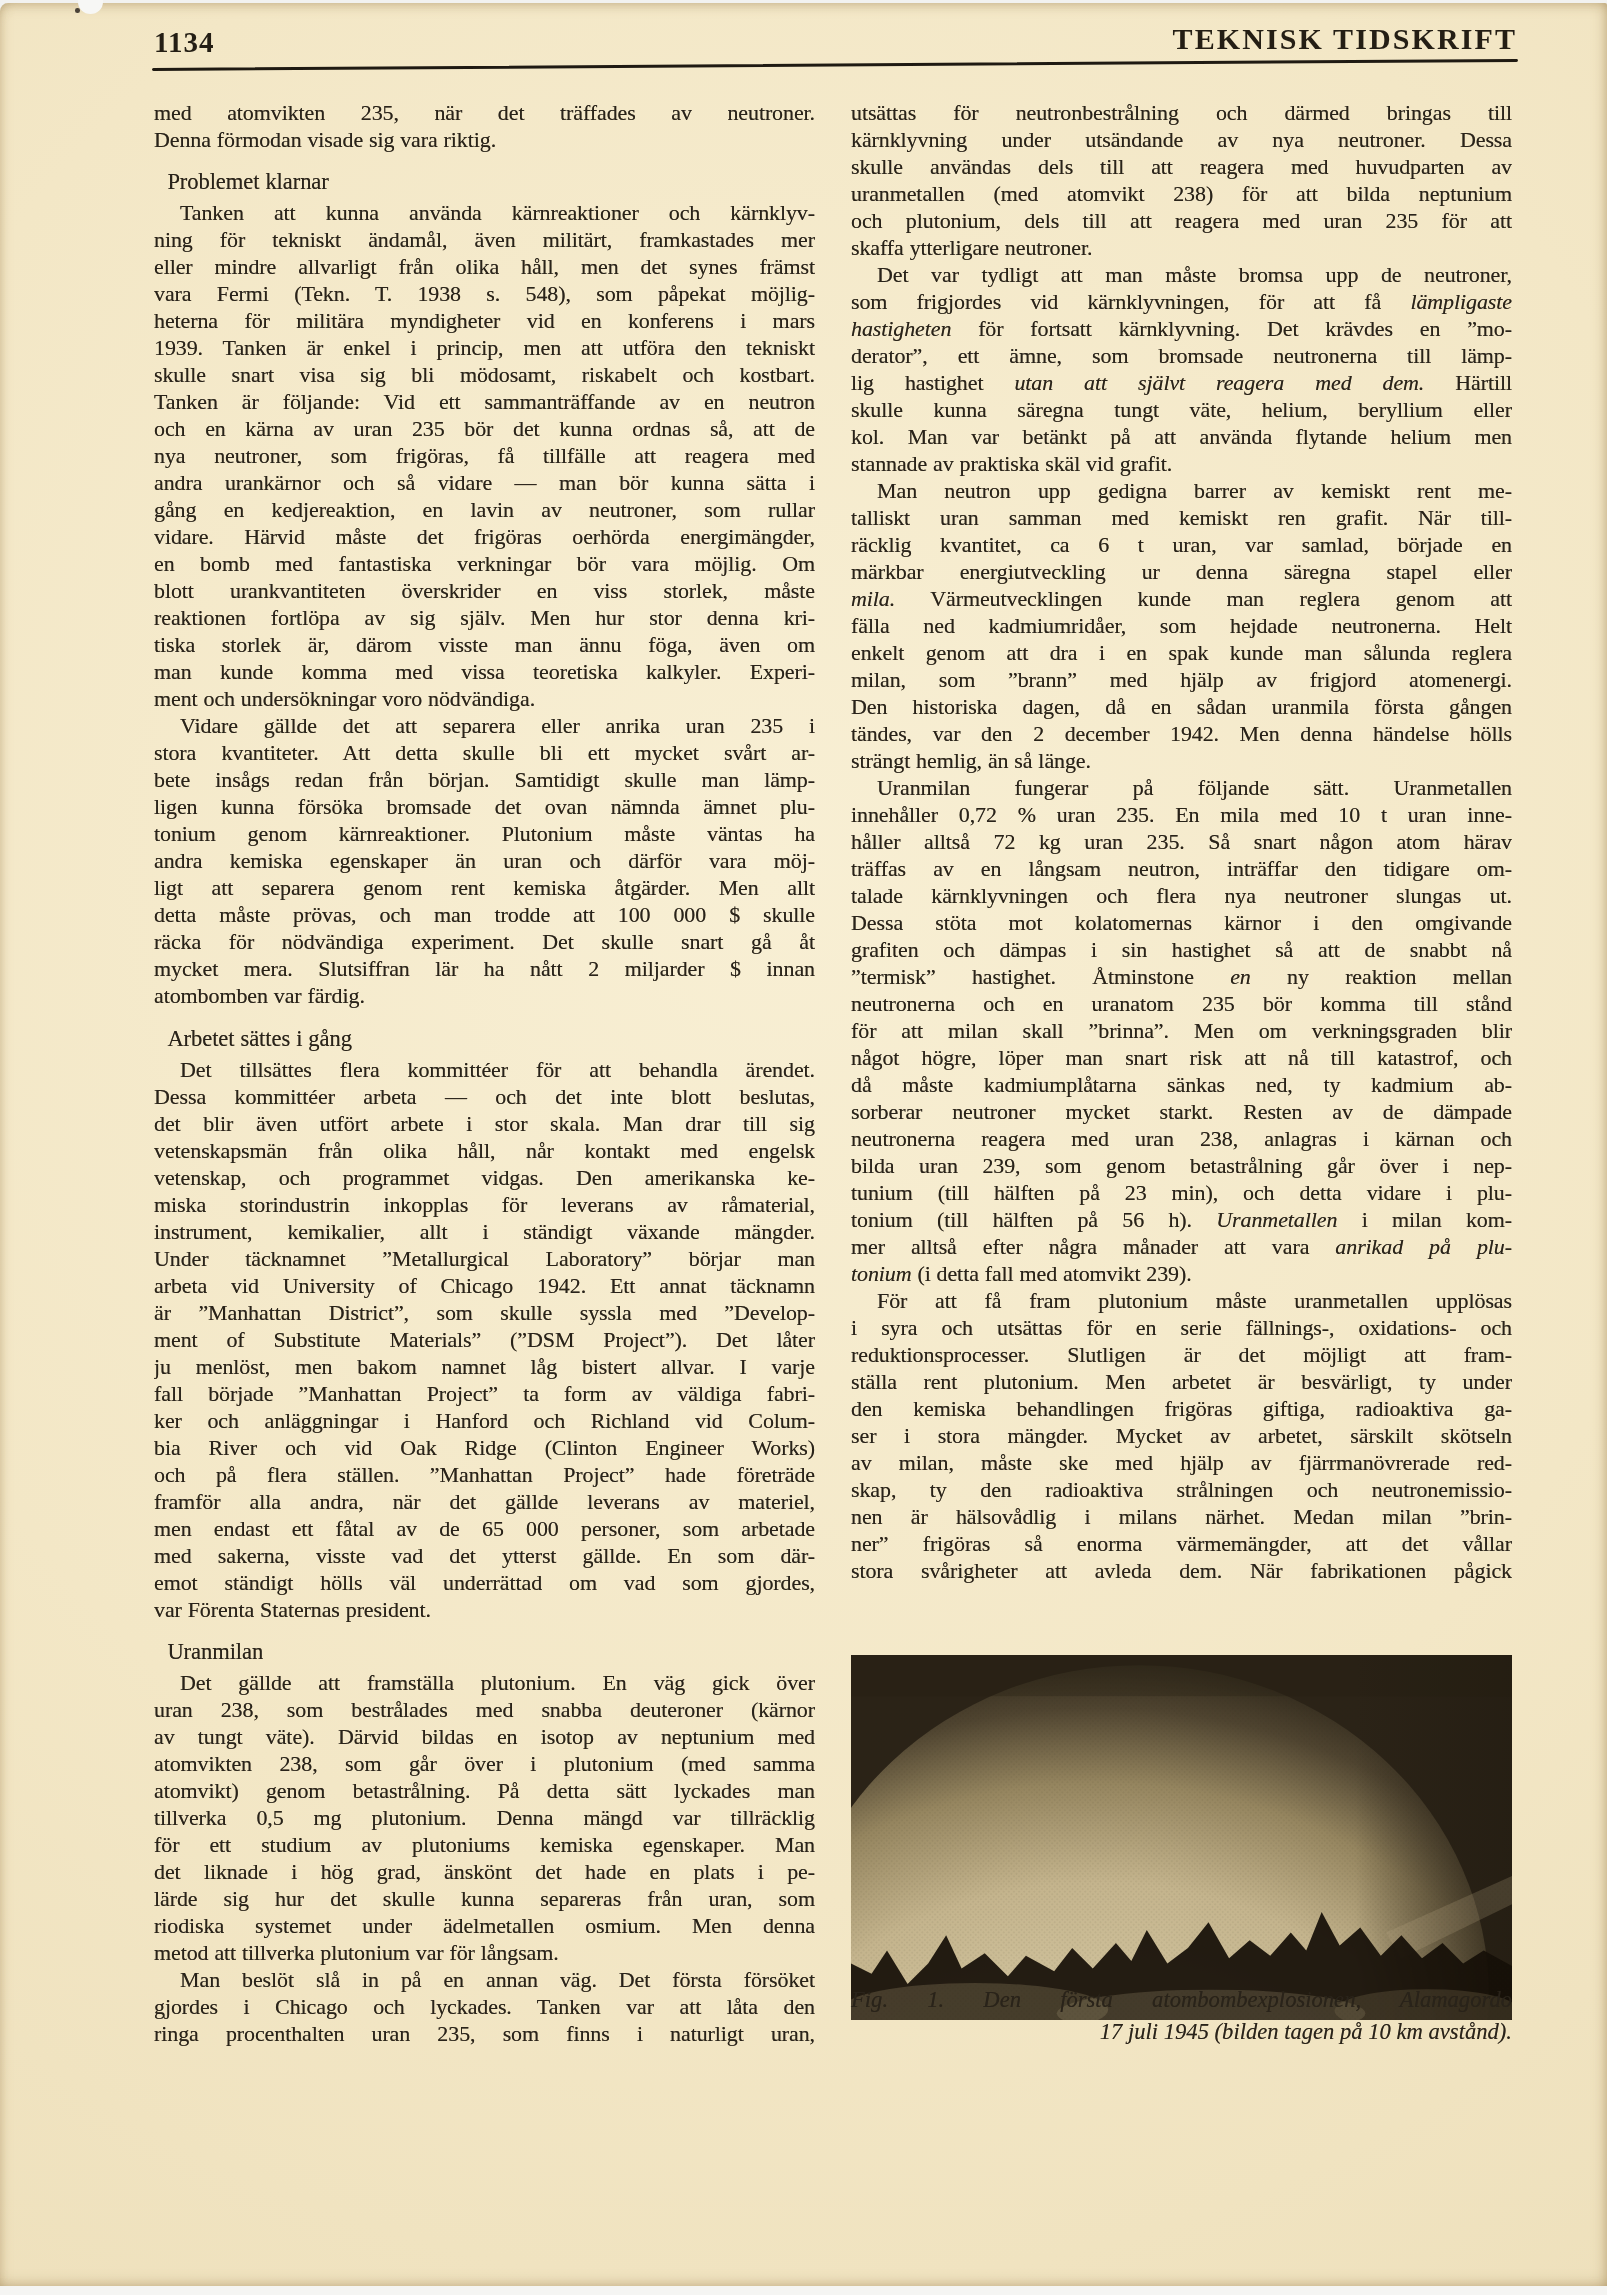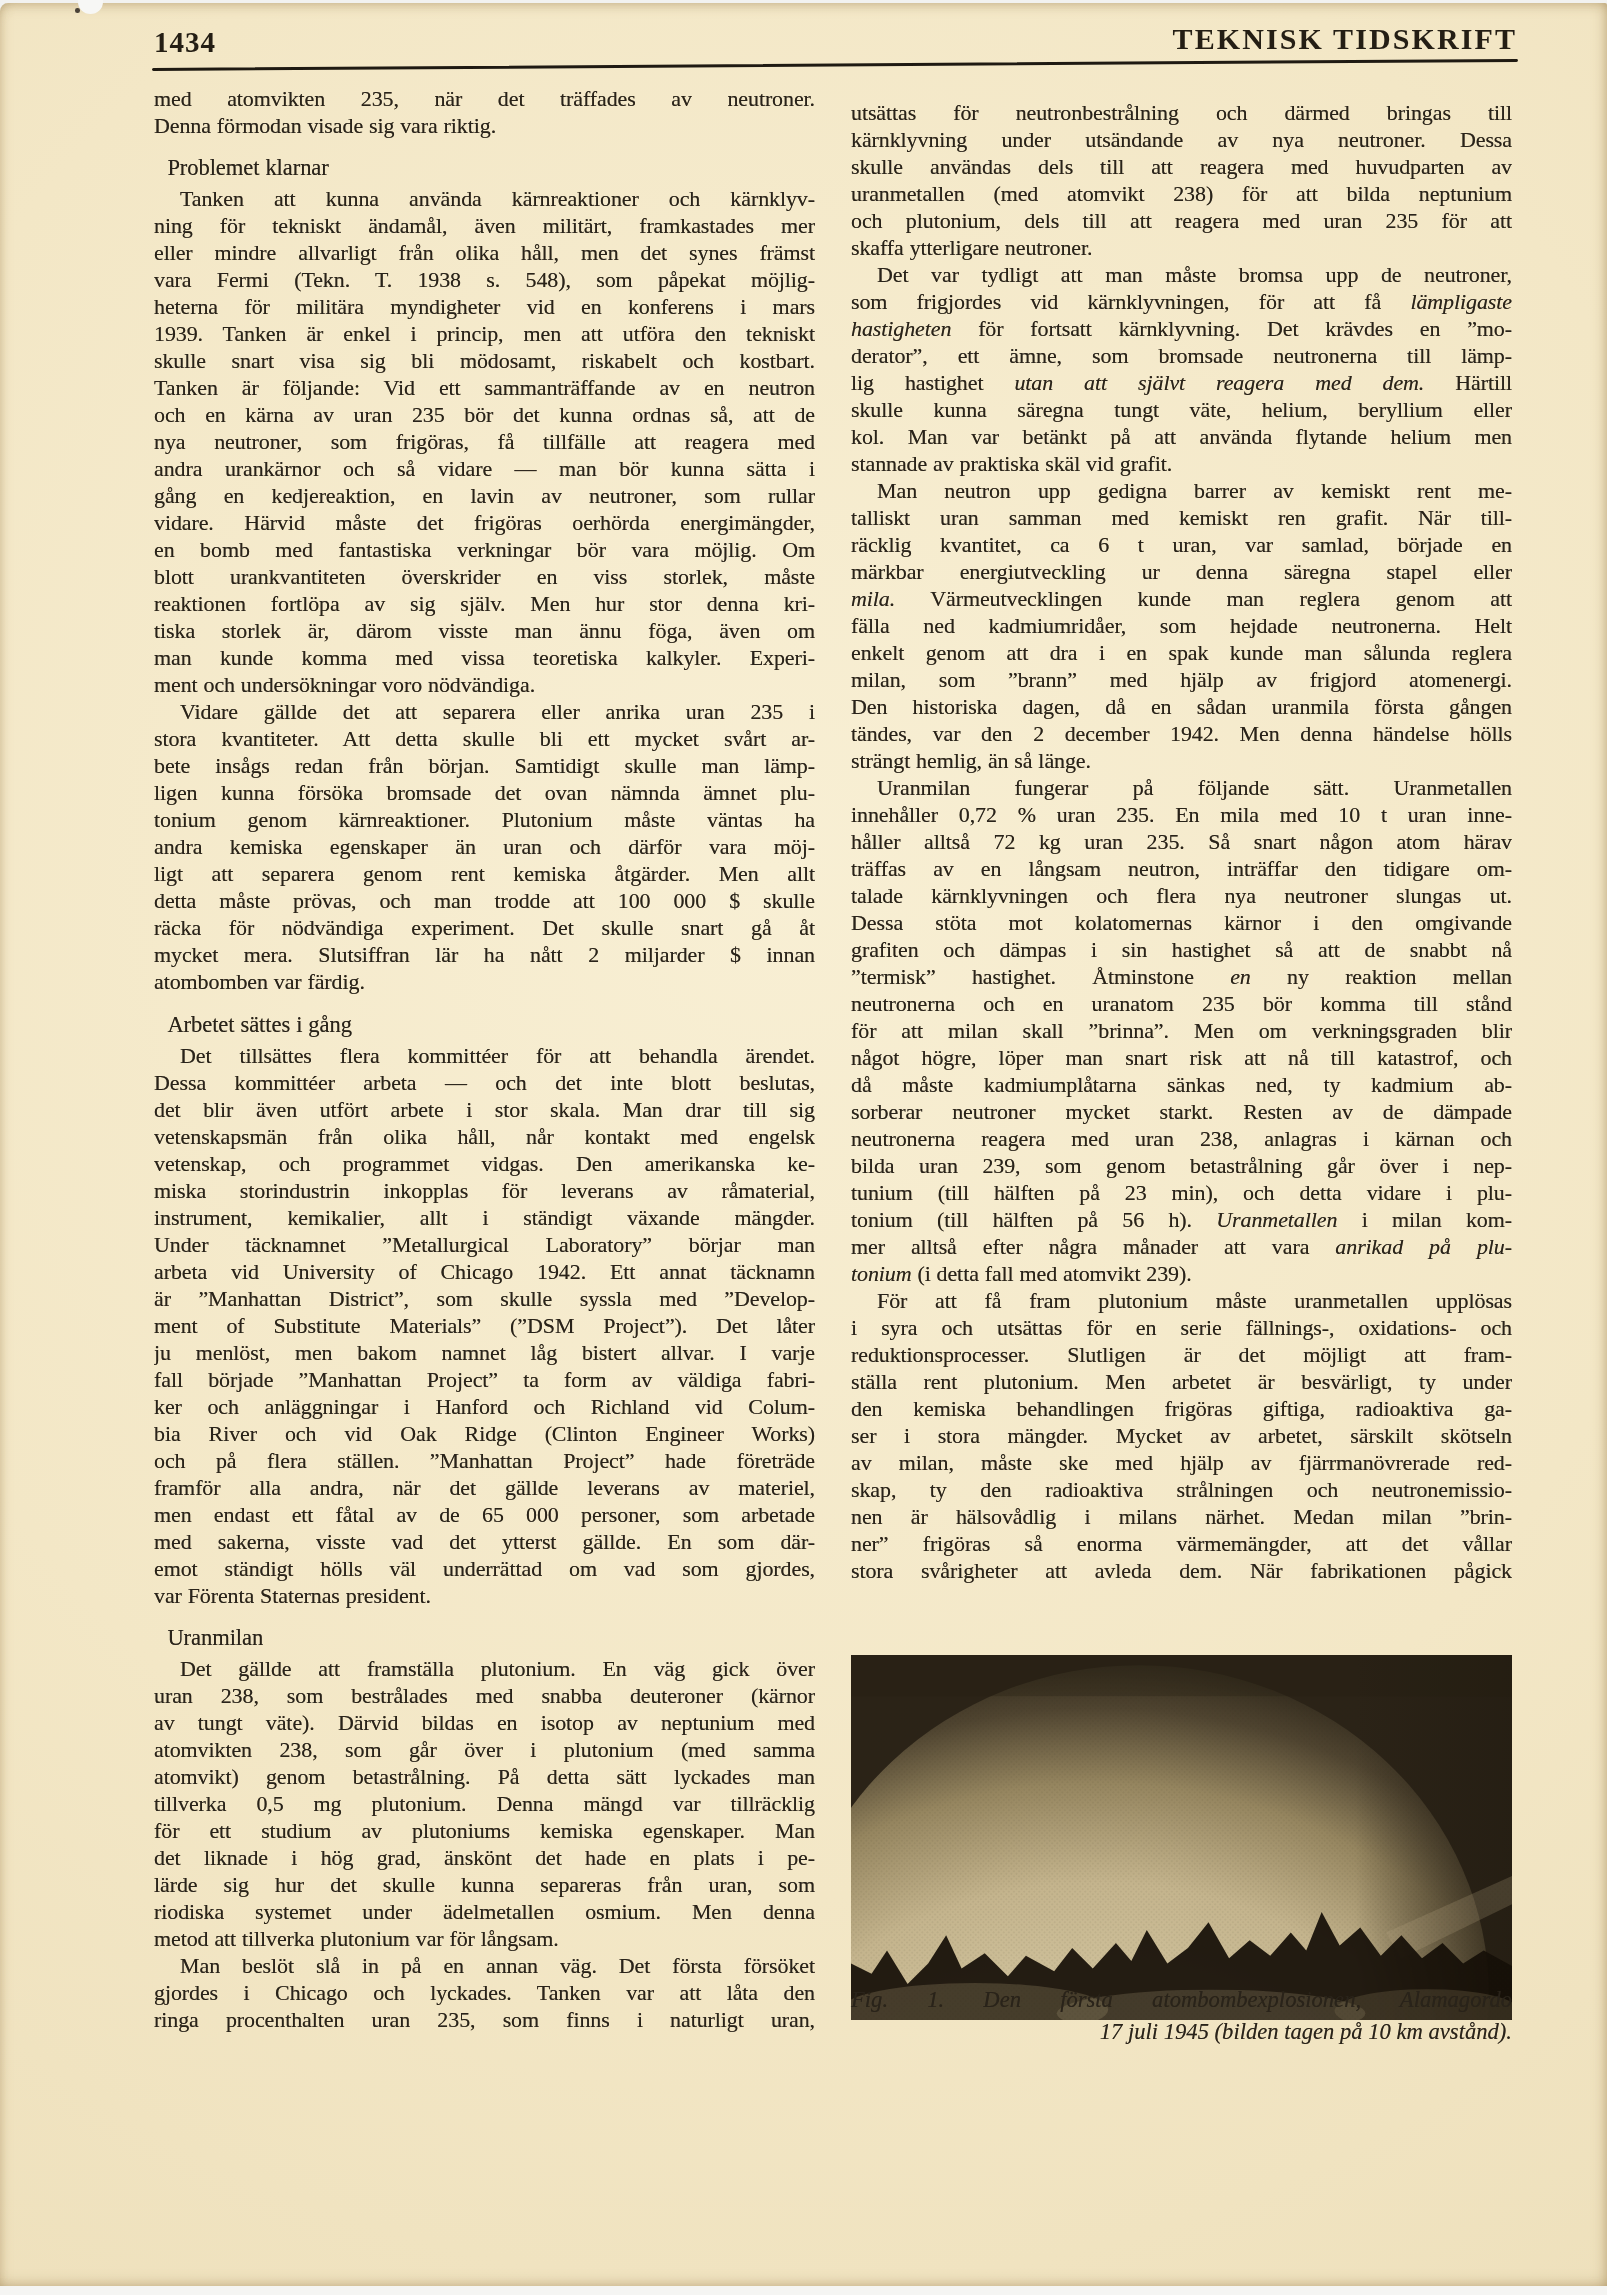--- a/index.html
+++ b/index.html
@@ -20,21 +20,21 @@
   .page-number{position:absolute;left:154px;top:26px;font-size:29px;font-weight:bold;
                letter-spacing:1px;color:#241e14;}
   .journal-title{position:absolute;right:90px;top:21.6px;font-size:30px;font-weight:bold;
                  letter-spacing:2.1px;color:#241e14;white-space:nowrap;}
   .header-rule{position:absolute;left:152px;top:68px;width:1366px;height:3.1px;background:#1f1a12;
                transform:rotate(-0.38deg);transform-origin:left center;border-radius:1.5px;}
 
   .column{position:absolute;width:661px;font-size:22px;line-height:27px;
           letter-spacing:-0.1px;word-spacing:0.5px;
           text-shadow:0 0 0.3px rgba(40,30,15,.55);}
-  .col-left{left:154px;top:85px;}
+  .col-left{left:154px;top:99px;}
   .col-right{left:851px;top:99px;}
 
   .para{margin:0;}
   .line{text-align:justify;text-align-last:justify;white-space:normal;overflow:hidden;}
   .line.lastline{text-align-last:left;}
   .line.indent{text-indent:26px;}
   .it{font-style:italic;}
   .subhead{font-size:22.6px;line-height:27px;margin:15.4px 0 4.1px 0;padding-left:13.4px;}
 
   .figure-photo{position:absolute;left:851px;top:1655px;width:661px;height:365px;}
@@ -46,21 +46,21 @@
   .figure-caption .capline2{text-align:right;}
 </style>
 </head>
 <body>
 
 <div id="canvas">
   <div class="paper"></div>
   <div class="notch"></div>
   <div class="speck"></div>
 
-  <div class="page-number">1434</div>
+  <div class="page-number">1134</div>
   <div class="journal-title">TEKNISK TIDSKRIFT</div>
   <div class="header-rule"></div>
 
   <div class="column col-left">
       <div class="para">
         <div class="line"><span>med atomvikten 235, när det träffades av neutroner.</span></div>
         <div class="line lastline"><span>Denna förmodan visade sig vara riktig.</span></div>
       </div>
       <div class="subhead">Problemet klarnar</div>
       <div class="para">

